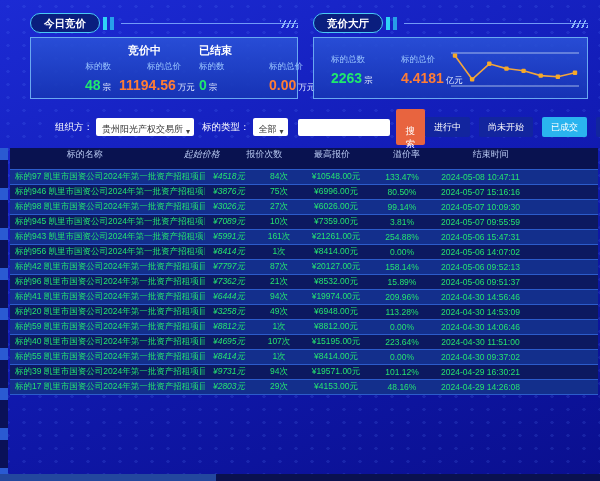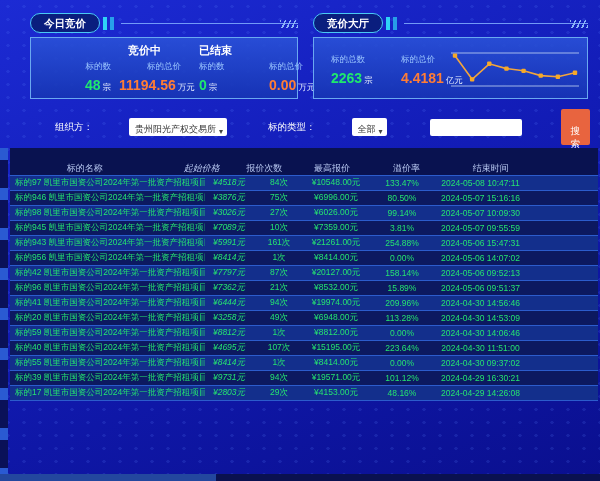--- a/index.html
+++ b/index.html
@@ -34,38 +34,38 @@
   .stat-label{color:#9cc7ff;font-size:8.5px;margin-bottom:3px;white-space:nowrap;}
   .stat-value{white-space:nowrap;}
   .stat-value b{font-size:14px;line-height:14px;}
   .green{color:#1fe96d;}
   .orange{color:#ff7d35;}
   .unit{color:#e4ecff;font-size:8.5px;margin-left:2px;}
   .hall-stats{display:flex;padding:16px 0 0 17px;box-sizing:border-box;width:135px;}
   .hall-chart-wrap{flex:1;padding-top:5px;}
 
   .filter-bar{position:absolute;left:0;right:0;top:114px;height:26px;display:flex;
-    align-items:center;padding-left:55px;font-size:9.5px;color:#fff;gap:33px;}
+    align-items:center;padding-left:55px;font-size:9.5px;color:#fff;}
   .flabel{margin-right:3px;white-space:nowrap;}
   .select{height:18px;background:#fff;border-radius:2px;color:#333;font-size:9px;
     display:flex;align-items:flex-end;padding:0 4px 0 6px;box-sizing:border-box;cursor:pointer;}
   .select .val{flex:1;white-space:nowrap;overflow:hidden;}
   .select.org{width:114px;margin-right:8px;}
   .select.type{width:70px;margin-right:10px;}
   .caret{color:#444;font-size:8px;margin-left:3px;}
   .search-input{width:84px;height:17px;border:none;border-radius:2px;margin-right:6px;padding:0 4px;font-size:9px;}
   .search-btn{height:36px;background:#e8643f;color:#fff;border:none;border-radius:2px;
     font-size:9.5px;padding:16px 10px;cursor:pointer;}
   .status-group{margin-left:auto;display:flex;gap:9px;margin-right:12px;}
   .status-btn{height:20px;background:#12259e;color:#fff;border:none;border-radius:2px;
     font-size:9px;padding:0 9px;cursor:pointer;white-space:nowrap;}
   .status-btn.active{background:#2ab4ef;}
 
   .table{position:absolute;left:10px;top:148px;width:588px;}
-  .thead{display:flex;height:27px;align-items:flex-end;background:#091250;color:#b9c9f2;font-size:9px;gap:24px;}
+  .thead{display:flex;height:21px;align-items:flex-start;background:#091250;color:#b9c9f2;font-size:9px;gap:24px;}
   .tr{display:flex;height:15px;align-items:center;font-size:8.5px;color:#25e370;
     border-top:1px solid #2c5ccc;box-sizing:border-box;cursor:pointer;}
   .tbody{border-bottom:1px solid #2c5ccc;}
   .tbody .tr:nth-child(odd){background:#132f8c;}
   .tbody .tr:nth-child(even){background:#0c1960;}
   .c0{width:195px;padding-left:5px;text-align:left;box-sizing:border-box;white-space:nowrap;overflow:hidden;}
   .thead .c0{text-align:center;padding-left:0;}
   .c1{width:48px;text-align:center;font-style:italic;}
   .c2{width:52px;text-align:center;}
   .c3{width:62px;text-align:center;}

